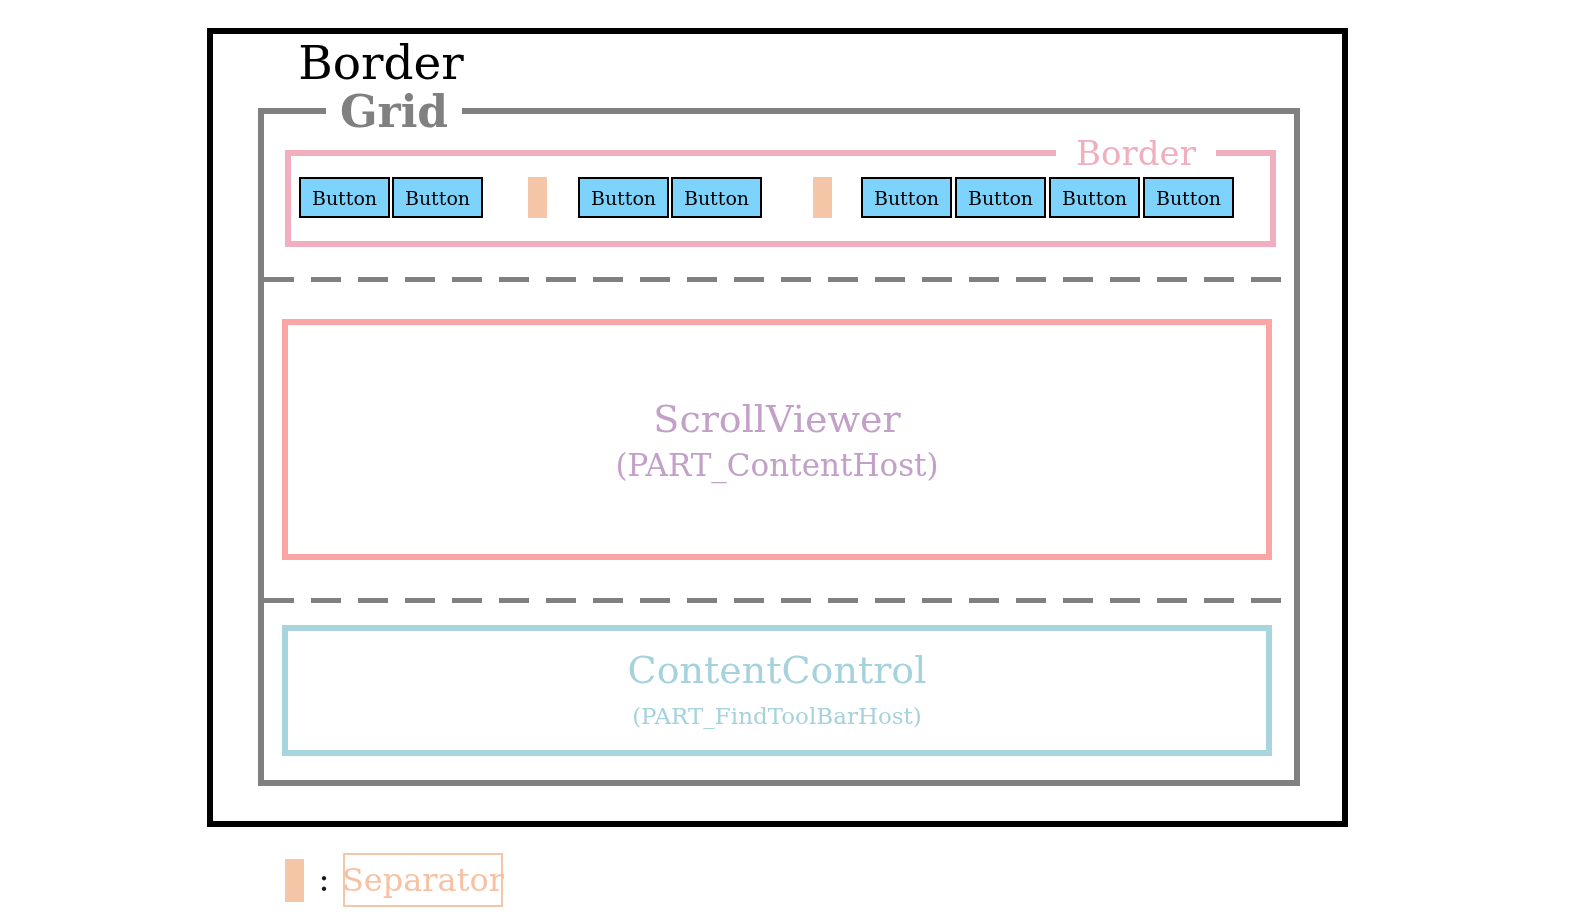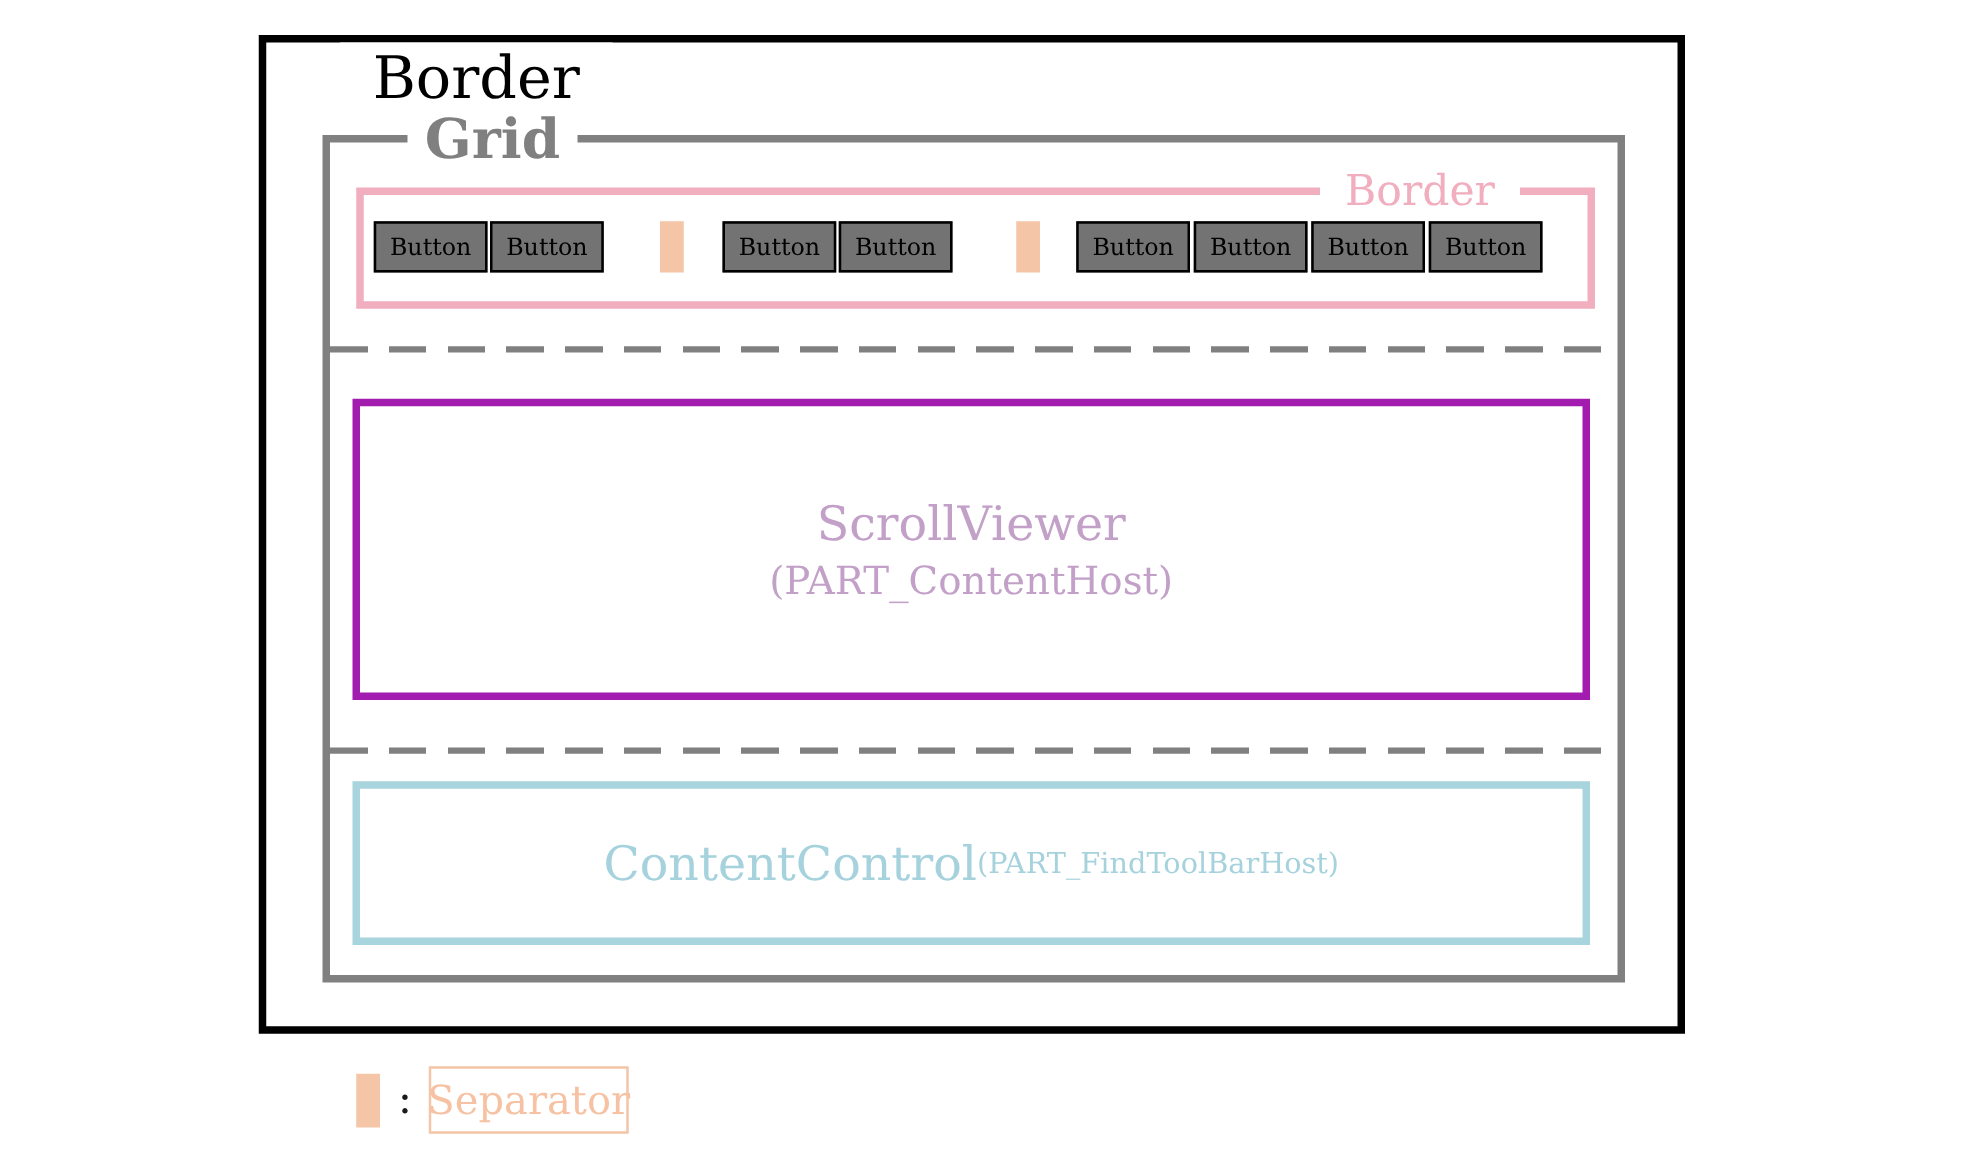--- a/index.html
+++ b/index.html
@@ -31,51 +31,51 @@
 
   
   .toolbar-box { left: 285px; top: 150px; width: 991px; height: 97px; border: 6px solid #f0aebe; }
   .toolbar-label {
     left: 1056px; top: 129px; width: 160px; height: 48px;
     background: #ffffff; color: #f0aebe; font-size: 34px;
     display: flex; align-items: center; justify-content: center;
   }
   .toolbar-row { left: 299px; top: 177px; height: 41px; display: flex; align-items: stretch; }
   .tb-button {
-    width: 91px; background: #737373; border: 2px solid #000000;
+    width: 91px; background: #7dd3fc; border: 2px solid #000000;
     display: flex; align-items: center; justify-content: center;
     font-size: 19px; color: #000000; box-sizing: border-box;
   }
   .tb-sep { width: 19px; background: #f5c5a8; }
   .ml2 { margin-left: 2px; } .ml3 { margin-left: 3px; }
   .ml29 { margin-left: 29px; } .ml31 { margin-left: 31px; }
   .ml45 { margin-left: 45px; } .ml51 { margin-left: 51px; }
 
   
   .dash {
     left: 264px; width: 1030px; height: 5px;
     background: repeating-linear-gradient(90deg, #808080 0 30px, transparent 30px 47px);
   }
   .dash1 { top: 277px; }
   .dash2 { top: 598px; }
 
   
   .sv-box {
     left: 282px; top: 319px; width: 990px; height: 241px;
-    border: 6px solid #a21caf; color: #c2a0c8;
+    border: 6px solid #fca5a5; color: #c2a0c8;
     display: flex; flex-direction: column; align-items: center; justify-content: center;
   }
   .sv-title { font-size: 38px; line-height: 50px; }
   .sv-sub   { font-size: 31px; line-height: 42px; text-align: center; }
 
   
   .cc-box {
     left: 282px; top: 625px; width: 990px; height: 131px;
     border: 6px solid #a8d4dd; color: #a5d2dc;
-    display: flex; align-items: center; justify-content: center;
+    display: flex; flex-direction: column; align-items: center; justify-content: center;
   }
   .cc-title { font-size: 38px; line-height: 50px; }
   .cc-sub   { font-size: 23px; line-height: 42px; }
 
   
   .legend-swatch { left: 285px; top: 859px; width: 19px; height: 43px; background: #f5c5a8; }
   .legend-colon {
     left: 308px; top: 853px; width: 32px; height: 52px;
     color: #1a1a1a; font-size: 34px;
     display: flex; align-items: center; justify-content: center;

